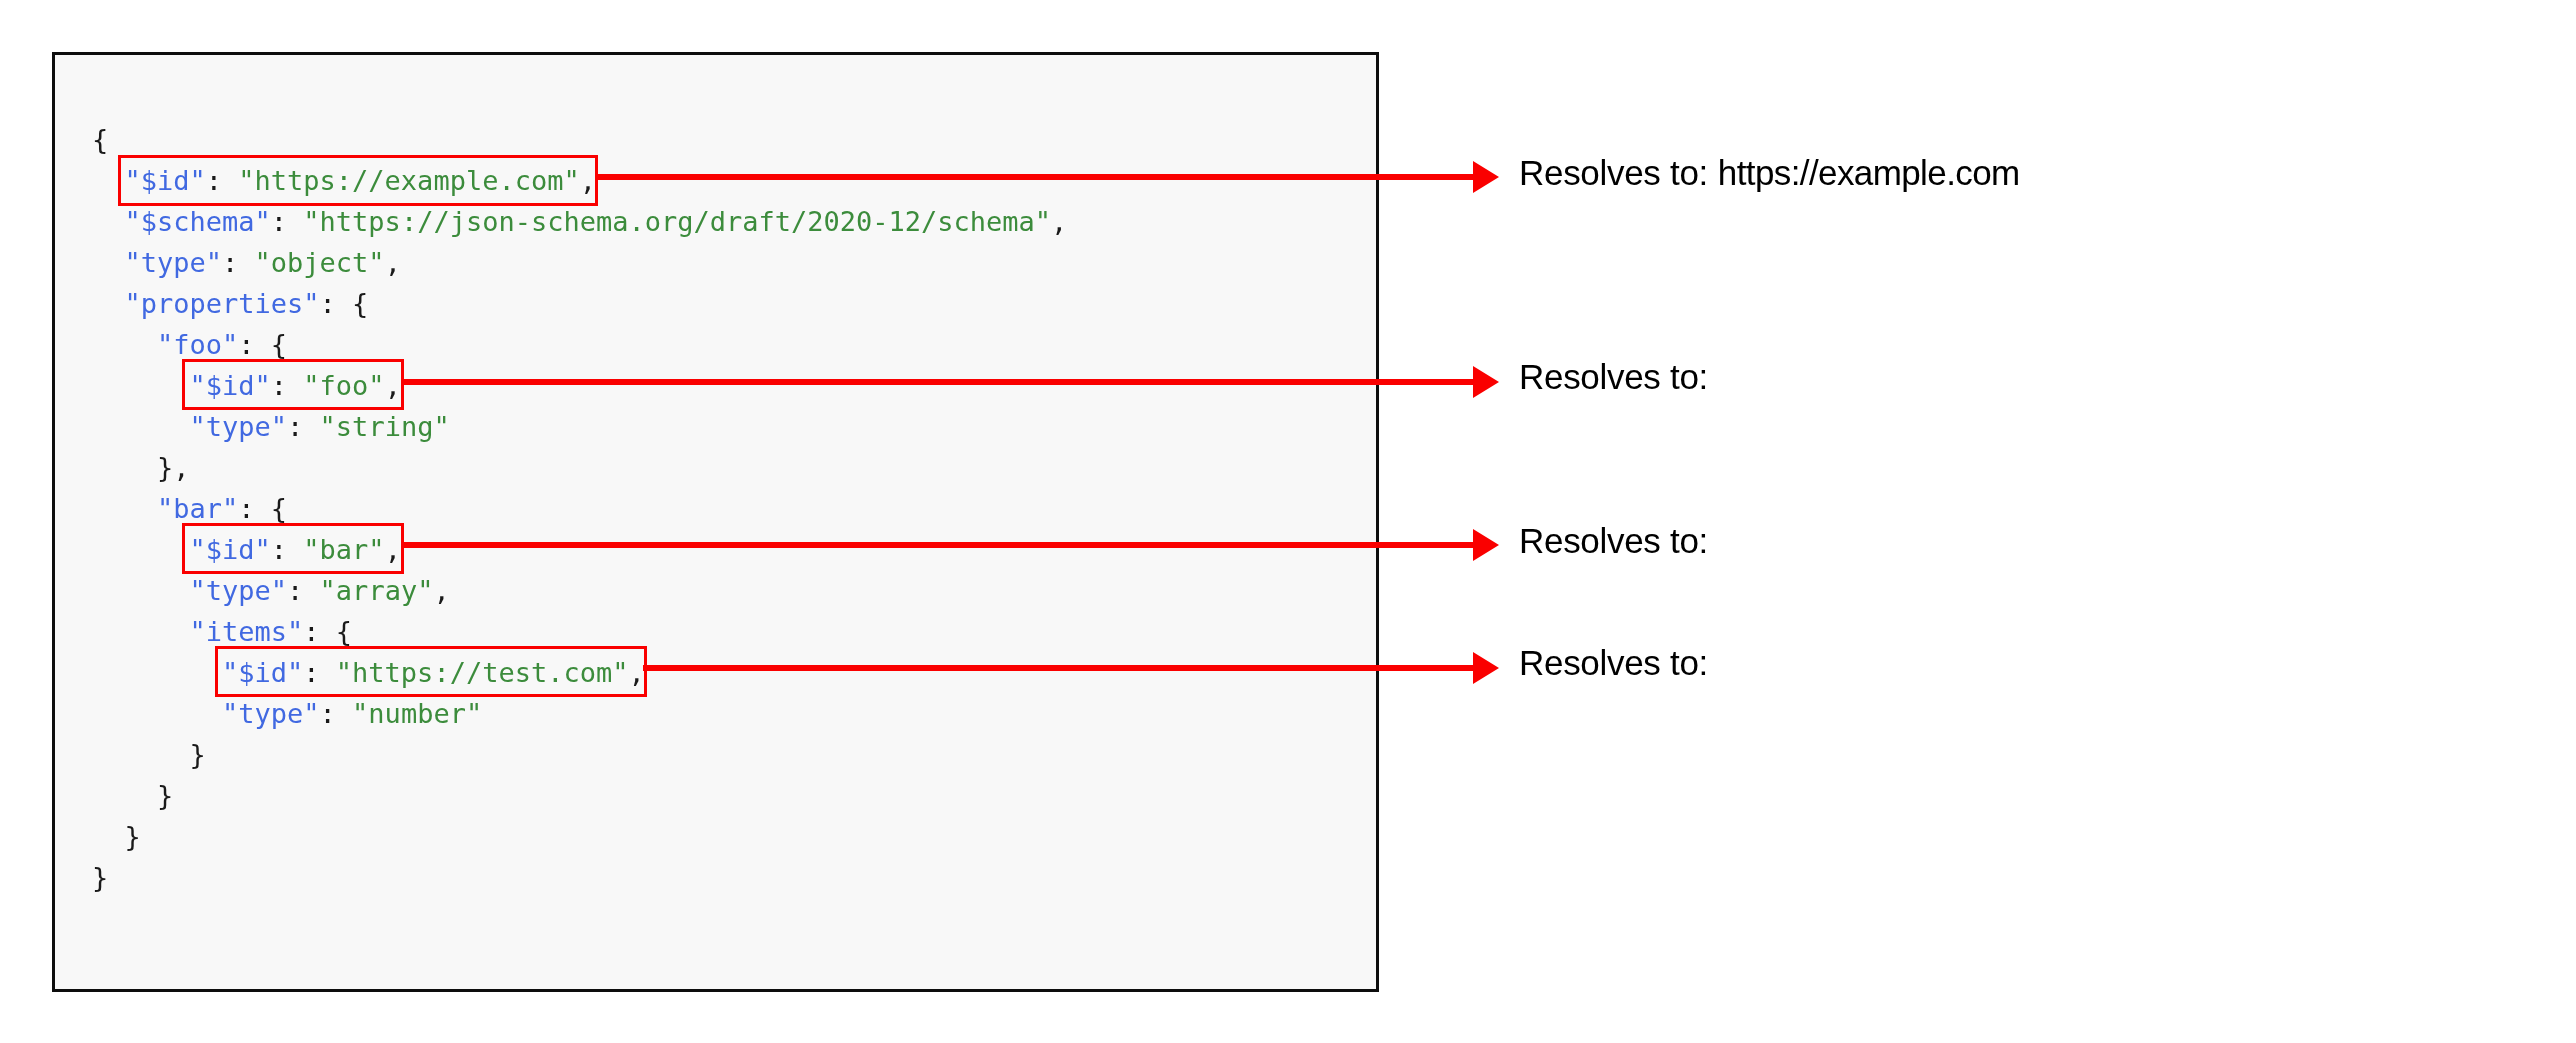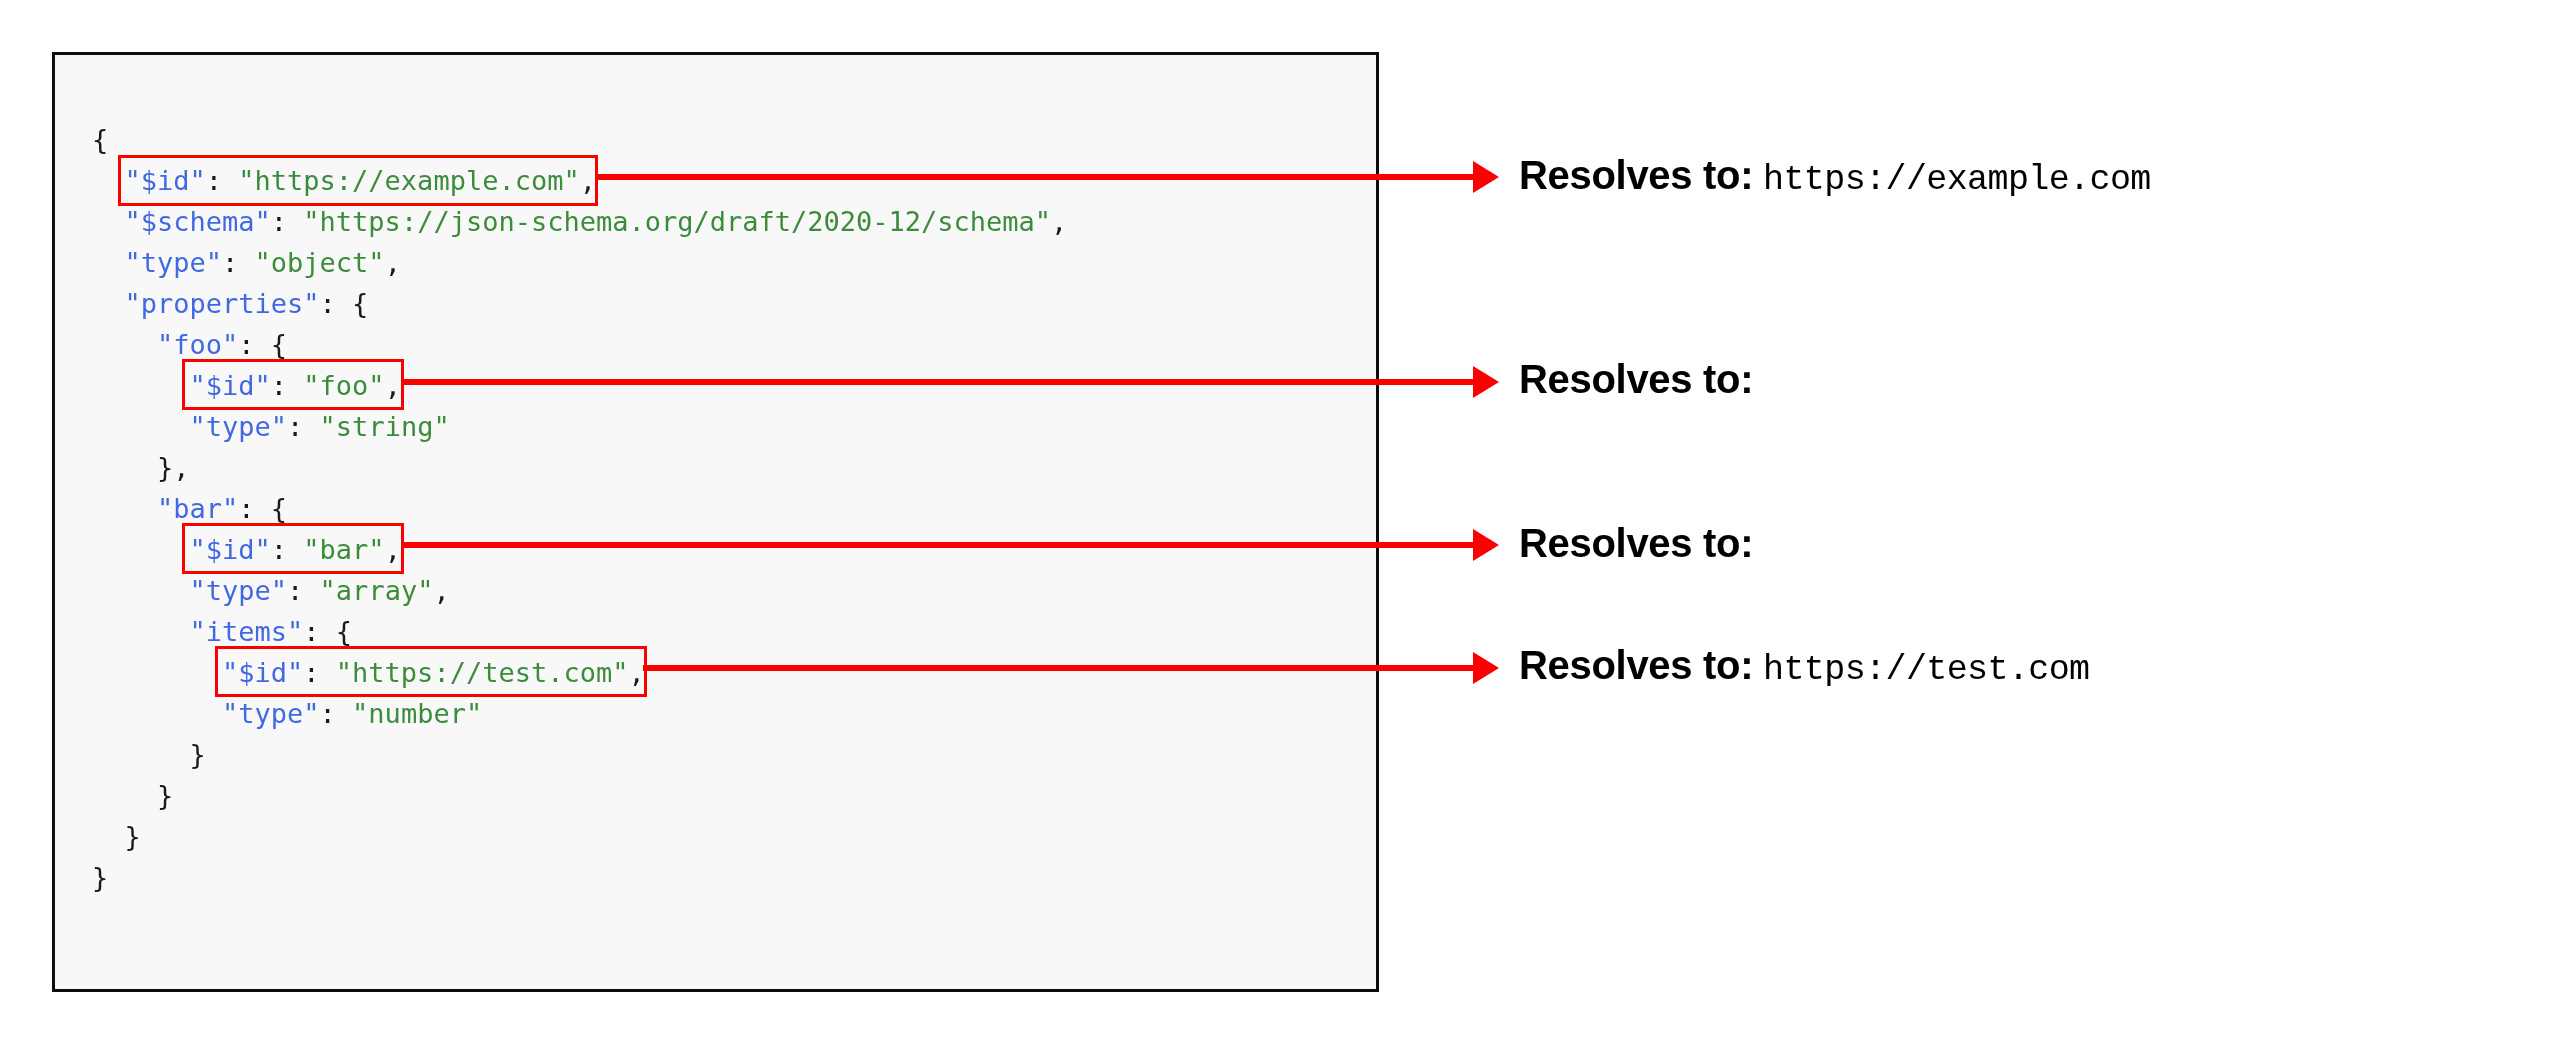--- a/index.html
+++ b/index.html
@@ -74,27 +74,27 @@
 
   
   .resolve-row {
     position: absolute;
     white-space: nowrap;
     display: flex;
     align-items: baseline;
   }
   .resolve-label {
     font-family: "Liberation Sans", sans-serif;
-    font-weight: bold;
-    font-size: 40px;
+    font-weight: normal;
+    font-size: 35px;
     color: #000000;
     letter-spacing: -0.3px;
   }
   .resolve-url {
-    font-family: Liberation Mono, monospace;
+    font-family: Liberation Sans, sans-serif;
     font-size: 35px;
     color: #000000;
     margin-left: 9.8px;
     letter-spacing: -0.6px;
   }
 </style>
 </head>
 <body>
 
 <div id="code-panel">
@@ -120,16 +120,15 @@
     </div>
     <div class="arrow" style="left: 401px; top: 542px; width: 1072px;"></div>
     <div class="arrow-head" style="left: 1473px; top: 529px;"></div>
     <div class="resolve-row" style="left: 1519px; top: 521px;">
       <span class="resolve-label">Resolves to:</span>
     </div>
     <div class="arrow" style="left: 643px; top: 665px; width: 830px;"></div>
     <div class="arrow-head" style="left: 1473px; top: 652px;"></div>
     <div class="resolve-row" style="left: 1519px; top: 643px;">
       <span class="resolve-label">Resolves to:</span>
-      <span class="resolve-url">https://test.com</span>
     </div>
   </div>
 
 
 </body></html>

